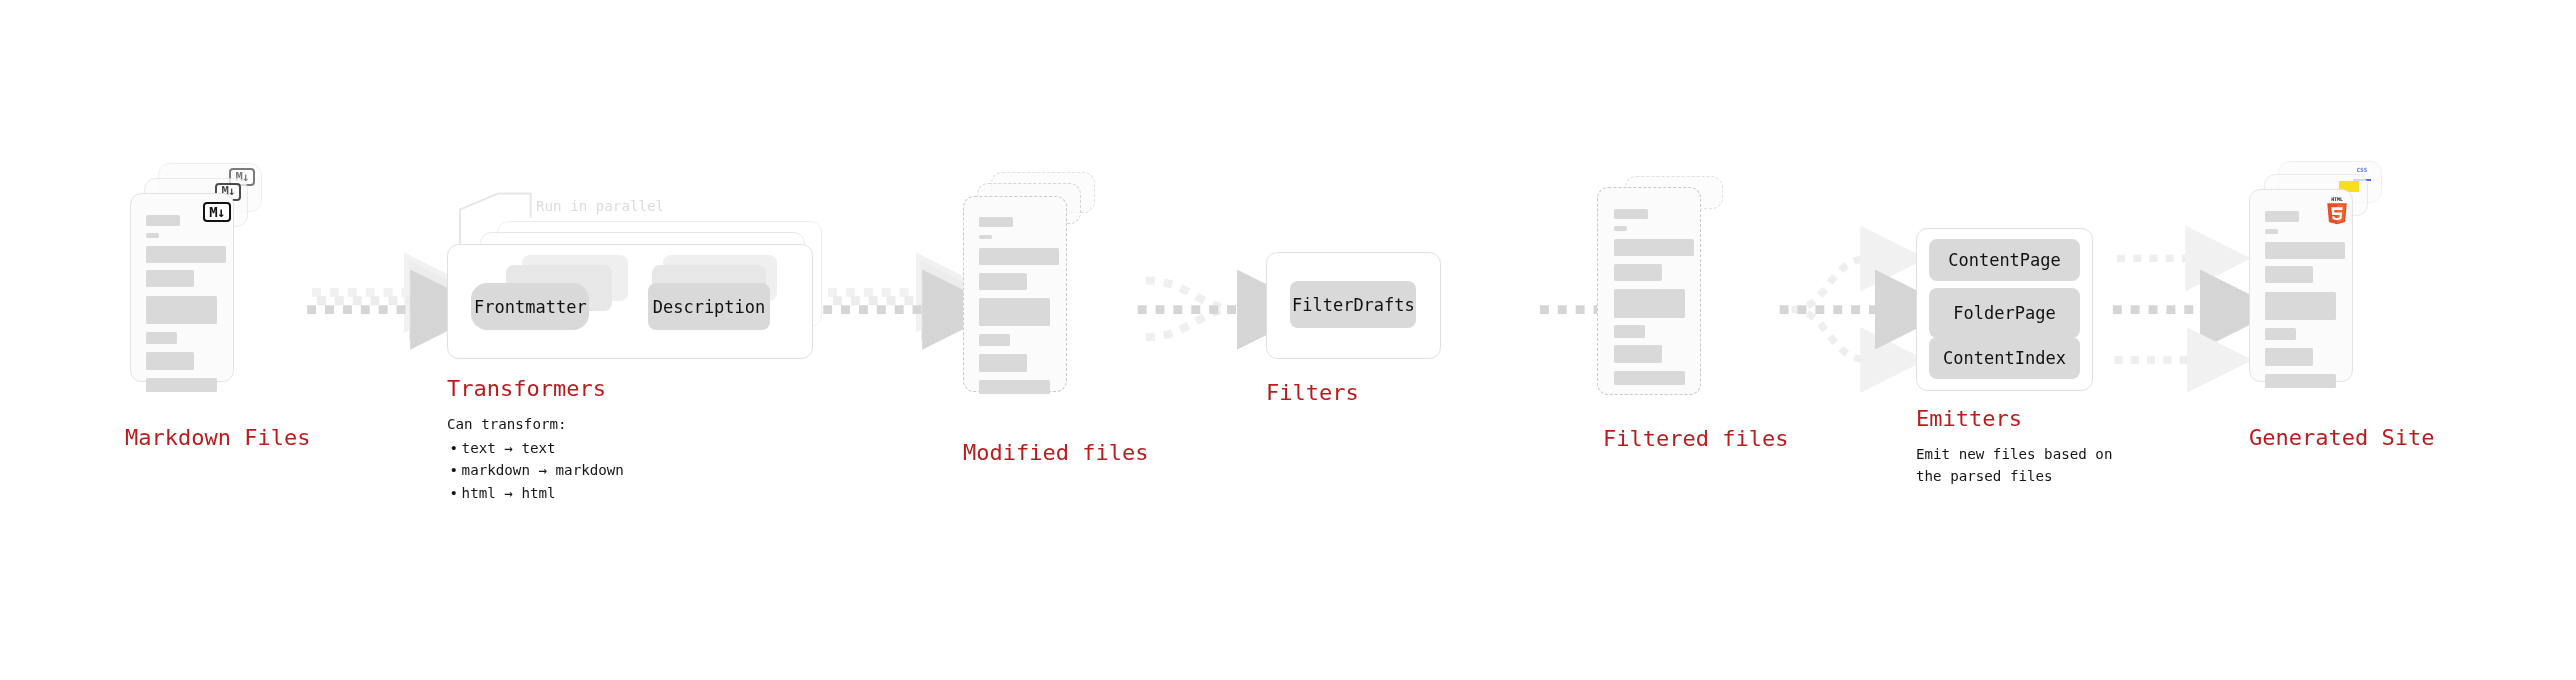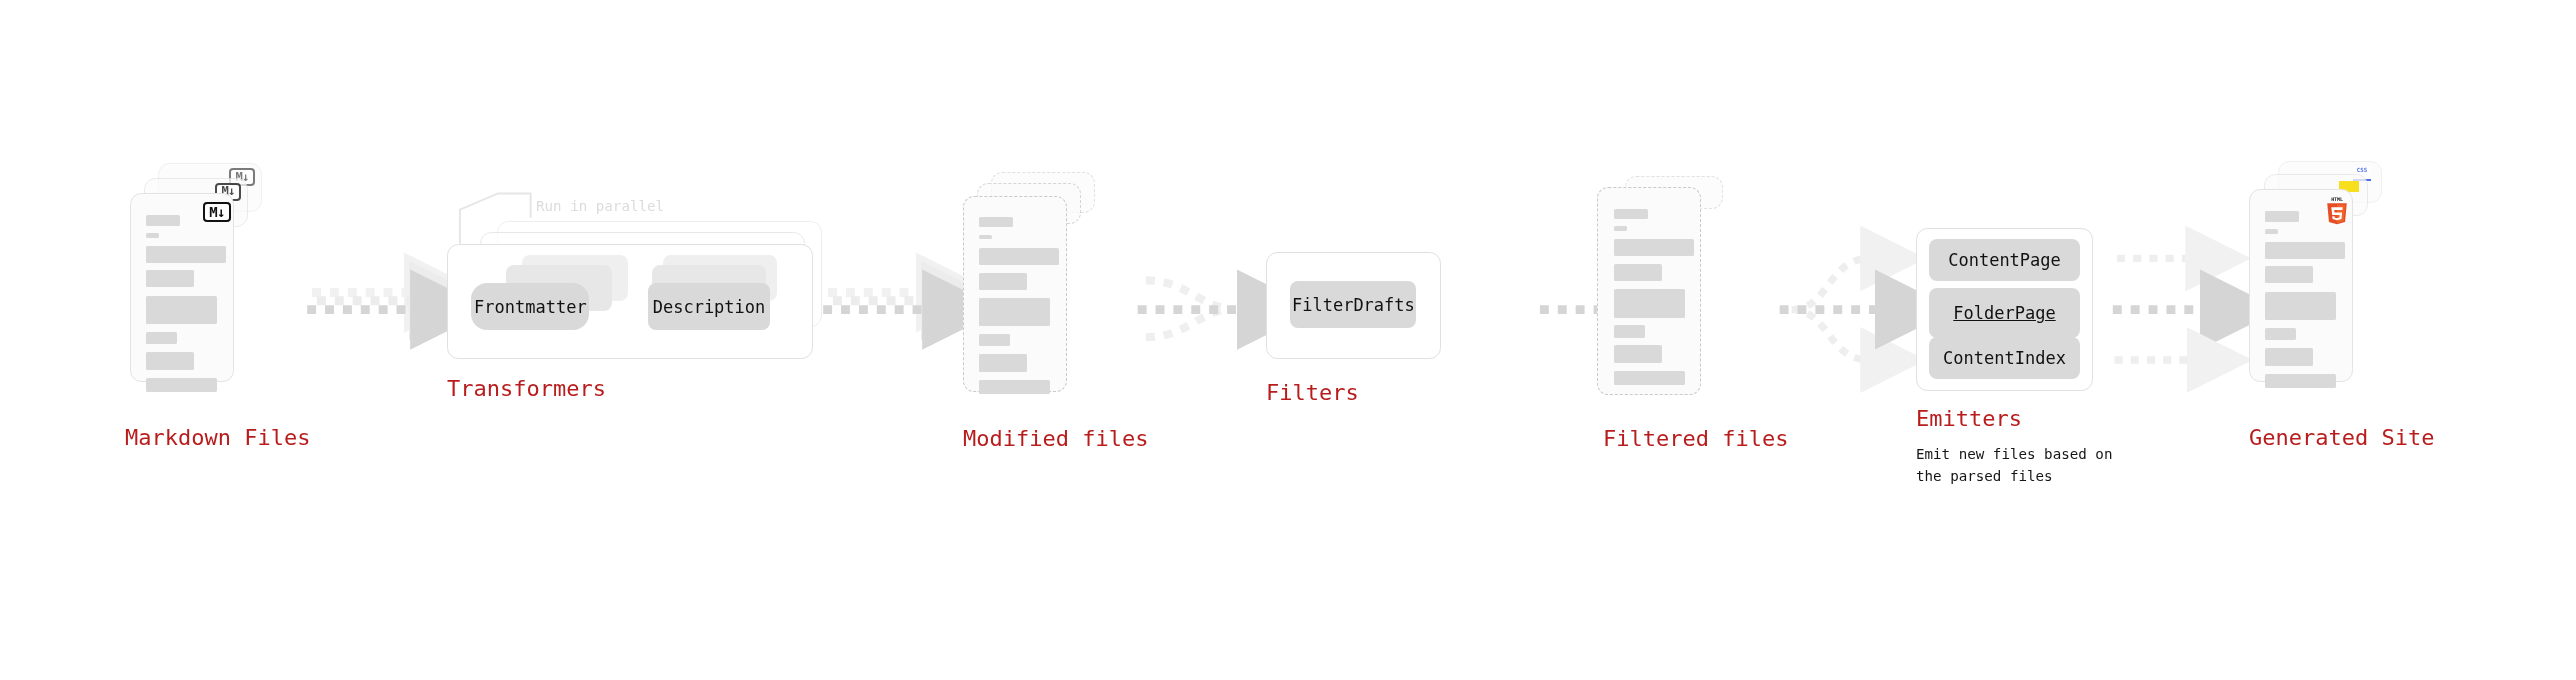--- a/index.html
+++ b/index.html
@@ -212,36 +212,44 @@
     <div class="pill ghost-a" style="left:205px;top:78px;width:114px;height:46px;"></div>
 
     <div class="pill" style="left:24.4px;top:96px;width:118px;height:47px;border-radius:16px;">Frontmatter</div>
     <div class="pill" style="left:201px;top:96px;width:122px;height:47px;">Description</div>
   </div>
 
   <div class="parallel-label" style="left:536px;top:198px;">Run in parallel</div>
 
   <div class="caption-title" style="left:447px;top:376px;">Transformers</div>
 
+  <div class="caption-list" style="left:447px;top:413px;">
+    <div class="lead">Can transform:</div>
+    <ul>
+      <li>text → text</li>
+      <li>markdown → markdown</li>
+      <li>html → html</li>
+    </ul>
+  </div>
 
   <div class="doc-stack" style="left:963px;top:172px;">
     <div class="doc-card dashed ghost2" style="left:28px;top:0px;width:104px;height:41px;"></div>
     <div class="doc-card dashed ghost1" style="left:14px;top:11.4px;width:104px;height:41px;"></div>
     <div class="doc-card dashed" style="left:0px;top:23.6px;width:104px;height:196px;">
       <div class="bar" style="left:14.6px;top:20.3px;width:34px;height:10.6px;"></div>
       <div class="bar" style="left:14.6px;top:38px;width:13px;height:4.9px;"></div>
       <div class="bar" style="left:14.6px;top:51px;width:80px;height:17px;"></div>
       <div class="bar" style="left:14.6px;top:76px;width:48px;height:17px;"></div>
       <div class="bar" style="left:14.6px;top:101px;width:71px;height:28.4px;"></div>
       <div class="bar" style="left:14.6px;top:137px;width:31px;height:12.2px;"></div>
       <div class="bar" style="left:14.6px;top:157px;width:48px;height:18px;"></div>
       <div class="bar" style="left:14.6px;top:183px;width:71px;height:14px;"></div>
     </div>
   </div>
-  <div class="caption-title" style="left:963px;top:426px;">Modified files</div>
+  <div class="caption-title" style="left:963px;top:440px;">Modified files</div>
 
   <div class="abs" style="left:1266px;top:252px;">
     <div class="group-box" style="left:0px;top:0px;width:175px;height:107px;"></div>
     <div class="pill" style="left:24.4px;top:29px;width:126px;height:47px;">FilterDrafts</div>
   </div>
   <div class="caption-title" style="left:1266px;top:380px;">Filters</div>
 
   <div class="doc-stack" style="left:1597px;top:176px;">
     <div class="doc-card dashed ghost2" style="left:28px;top:0px;width:98px;height:32.5px;"></div>
     <div class="doc-card dashed" style="left:0px;top:11.4px;width:104px;height:208px;">
@@ -253,21 +261,21 @@
       <div class="bar" style="left:16.3px;top:137px;width:31px;height:12.2px;"></div>
       <div class="bar" style="left:16.3px;top:157px;width:48px;height:18px;"></div>
       <div class="bar" style="left:16.3px;top:183px;width:71px;height:14px;"></div>
     </div>
   </div>
   <div class="caption-title" style="left:1603px;top:426px;">Filtered files</div>
 
   <div class="abs" style="left:1916px;top:228px;">
     <div class="group-box" style="left:0px;top:0px;width:177px;height:163px;"></div>
     <div class="pill" style="left:13px;top:11.4px;width:151px;height:42px;">ContentPage</div>
-    <div class="pill" style="left:13px;top:60px;width:151px;height:50px;text-decoration:underline;">FolderPage</div>
+    <div class="pill" style="left:13px;top:60px;width:151px;height:50px;">FolderPage</div>
     <div class="pill" style="left:13px;top:109px;width:151px;height:42px;">ContentIndex</div>
   </div>
   <div class="caption-title" style="left:1916px;top:406px;">Emitters</div>
   <div class="caption-sub" style="left:1916px;top:443px;">Emit new files based on
 the parsed files</div>
 
   <div class="doc-stack" style="left:2249px;top:161px;">
 
     <div class="doc-card ghost2" style="left:29px;top:0px;width:104px;height:42px;"></div>
     <div class="css-badge" style="left:104px;top:5.7px;width:18px;height:10.6px;font-size:5.7px;padding-top:1.6px;opacity:.8;">CSS</div>

